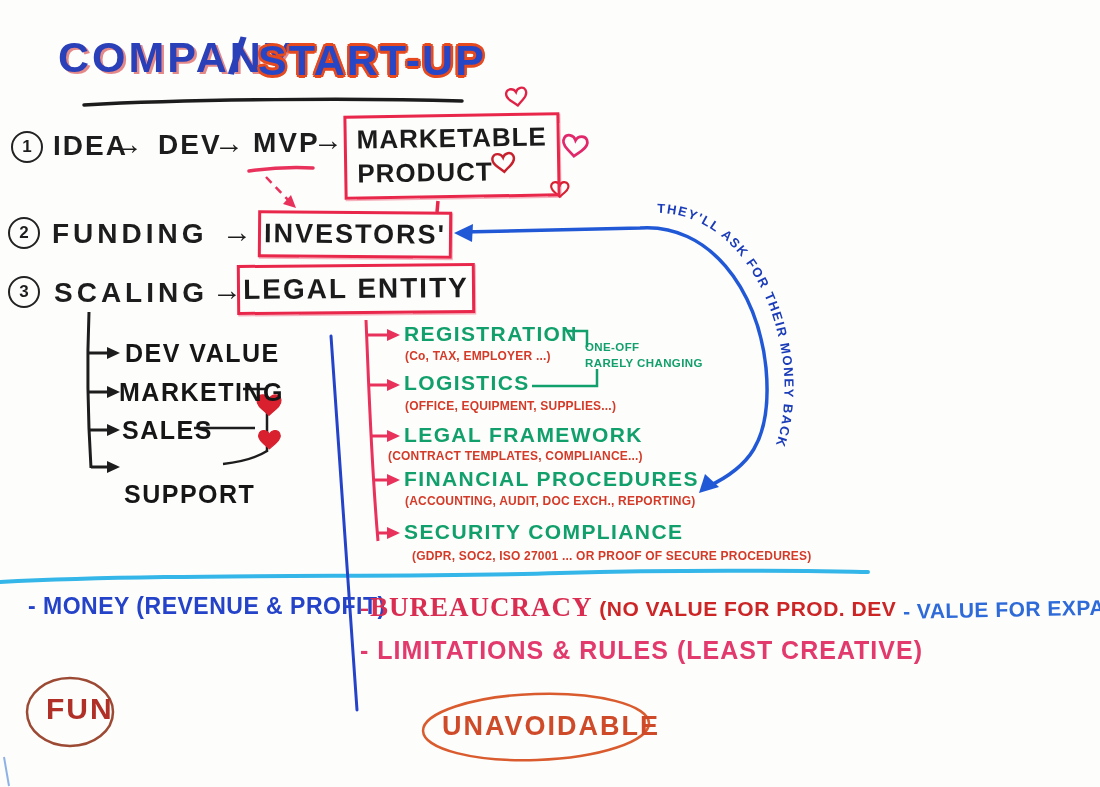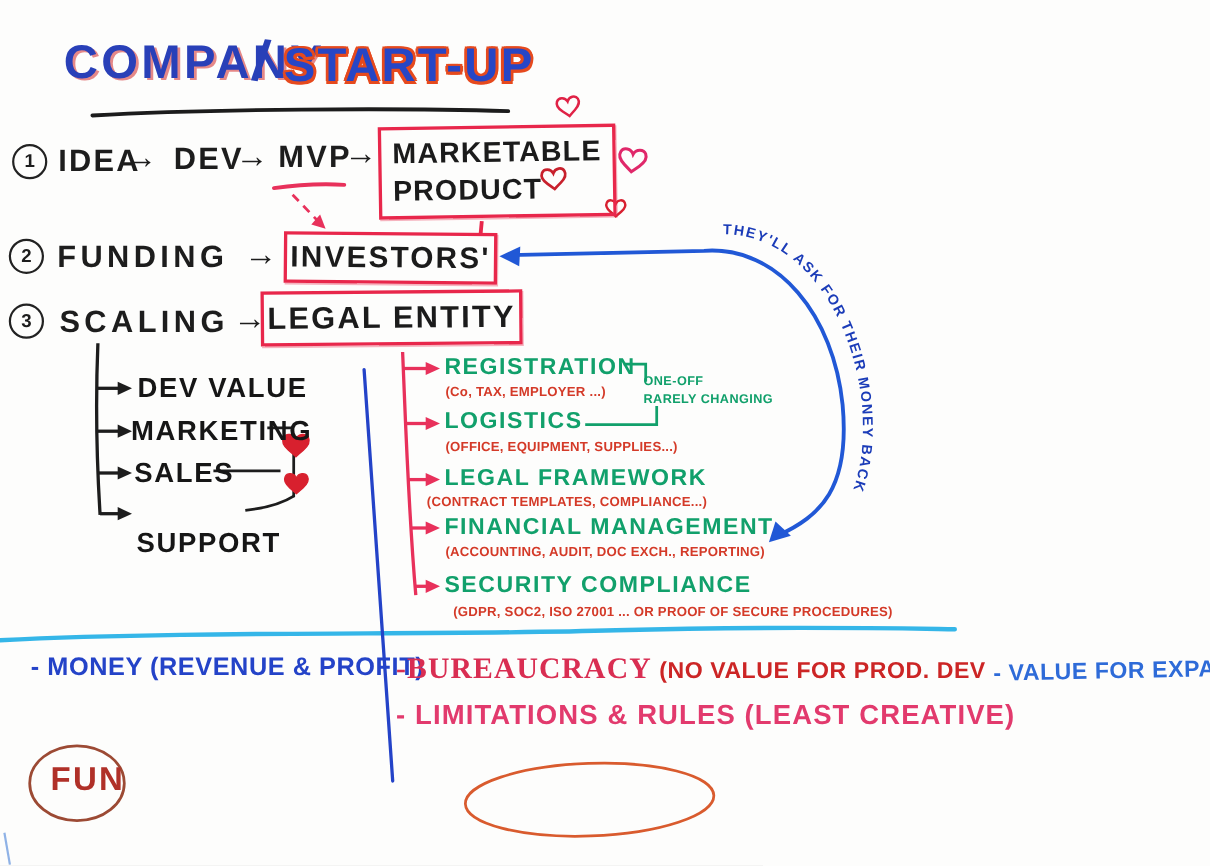--- a/index.html
+++ b/index.html
@@ -158,27 +158,28 @@
     <div>ONE-OFF</div>
     <div>RARELY CHANGING</div>
   </div>
 
   <div class="txt legaltitle" style="left:404px;top:371px;">LOGISTICS</div>
   <div class="txt legalsub" style="left:405px;top:399px;">(OFFICE, EQUIPMENT, SUPPLIES...)</div>
 
   <div class="txt legaltitle" style="left:404px;top:423px;">LEGAL FRAMEWORK</div>
   <div class="txt legalsub" style="left:388px;top:449px;">(CONTRACT TEMPLATES, COMPLIANCE...)</div>
 
-  <div class="txt legaltitle" style="left:404px;top:467px;">FINANCIAL MANAGEMENT</div>
+  <div class="txt legaltitle" style="left:404px;top:467px;">FINANCIAL PROCEDURES</div>
   <div class="txt legalsub" style="left:405px;top:494px;">(ACCOUNTING, AUDIT, DOC EXCH., REPORTING)</div>
 
   <div class="txt legaltitle" style="left:404px;top:520px;">SECURITY COMPLIANCE</div>
   <div class="txt legalsub" style="left:412px;top:549px;">(GDPR, SOC2, ISO 27001 ... OR PROOF OF SECURE PROCEDURES)</div>
 
   <div class="txt bluetext" style="left:28px;top:593px;">- MONEY (REVENUE &amp; PROFIT)</div>
   <div class="txt funtext">FUN</div>
 
   <div class="txt cons1">
     <span class="main">-BUREAUCRACY </span><span class="red">(NO VALUE FOR PROD. DEV </span><span class="blue">- VALUE FOR EXPANSION</span>
   </div>
   <div class="txt cons2">- LIMITATIONS &amp; RULES (LEAST CREATIVE)</div>
+  <div class="txt unavtext">UNAVOIDABLE</div>
 
 </div>
 
 </body></html>

